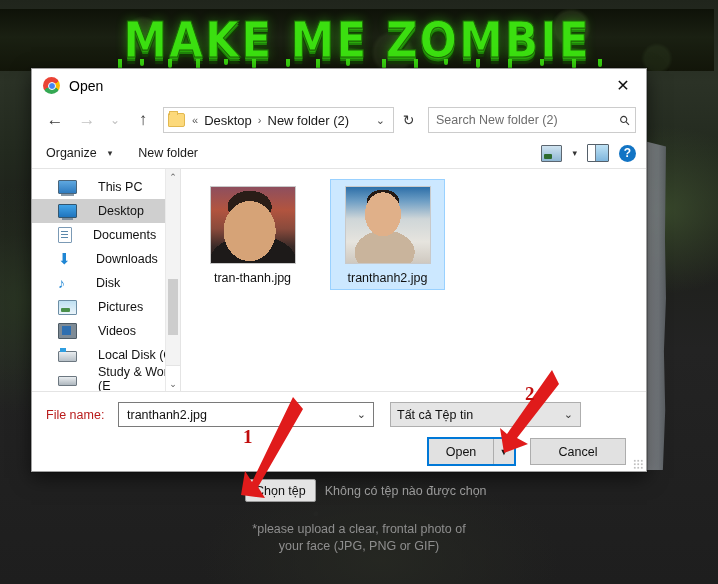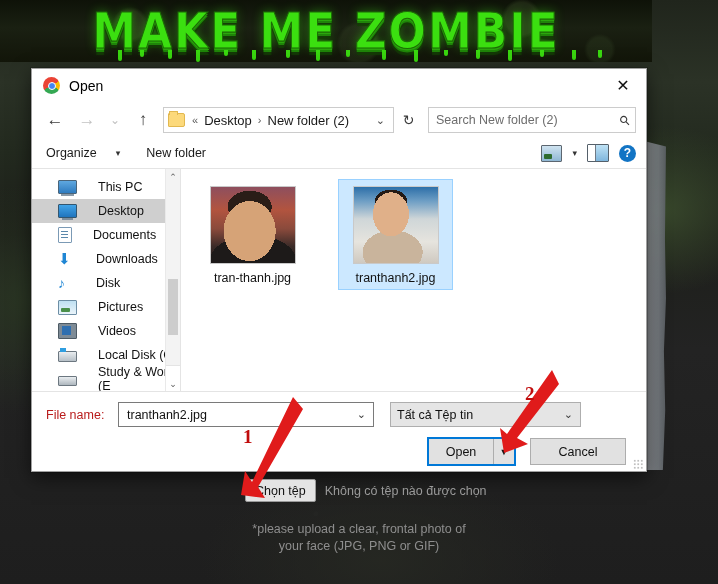--- a/index.html
+++ b/index.html
@@ -32,21 +32,21 @@
   #bg-pillar{
     position:absolute;left:640px;top:140px;width:26px;height:330px;
     background:linear-gradient(90deg,#6f7378 0%,#8d9196 35%,#7b8085 70%,#5d6267 100%);
     opacity:.9;
     clip-path:polygon(0 0,100% 2%,96% 30%,100% 48%,92% 64%,97% 82%,88% 100%,0 100%);
     filter:blur(.3px);
   }
 
   
   #banner{
-    position:absolute;left:0;top:0;width:652px;height:62px;overflow:hidden;
+    position:absolute;left:0;top:9px;width:714px;height:62px;overflow:hidden;
     background:linear-gradient(180deg,#0e1208 0%,#1a2012 45%,#121509 100%);
   }
   #banner-texture{
     position:absolute;inset:0;opacity:.5;
     background-image:
       radial-gradient(circle at 20% 40%, rgba(90,110,60,.5) 0 14px, transparent 18px),
       radial-gradient(circle at 55% 70%, rgba(70,90,50,.45) 0 18px, transparent 22px),
       radial-gradient(circle at 80% 30%, rgba(100,120,70,.4) 0 16px, transparent 20px),
       radial-gradient(circle at 92% 80%, rgba(60,80,45,.5) 0 12px, transparent 16px);
   }
@@ -112,21 +112,21 @@
     width:196px;height:24px;border:1px solid #cccccc;background:#fff;display:flex;align-items:center;
     padding:0 5px;margin-left:5px;
   }
   .searchbox input{
     border:0;outline:0;flex:1;font-family:inherit;font-size:12.5px;color:#333;background:transparent;min-width:0;
   }
   .searchbox input::placeholder{color:#6d6d6d;}
   .search-glass{font-size:13px;color:#3a3a3a;transform:rotate(-45deg);}
 
   .cmdbar{height:30px;display:flex;align-items:center;padding:0 10px 0 14px;font-size:12.5px;color:#1b1b1b;border-bottom:1px solid #e4e4e4;}
-  .cmd-item{margin-right:26px;display:flex;align-items:center;gap:19px;}
+  .cmd-item{margin-right:26px;display:flex;align-items:center;gap:11px;}
   .caret-dn{font-size:9px;color:#333;}
   .cmd-right{margin-left:auto;display:flex;align-items:center;gap:10px;}
   .icon-view{width:19px;height:15px;border:1px solid #5c6670;background:linear-gradient(180deg,#cfe3f0,#8fb7d4);position:relative;border-radius:1px;}
   .icon-view::after{content:"";position:absolute;left:2px;bottom:2px;width:8px;height:5px;background:#2e6b2e;border-radius:1px;}
   .icon-pane{width:20px;height:16px;border:1px solid #55606a;background:#fff;display:flex;border-radius:1px;overflow:hidden;}
   .icon-pane i{display:block;height:100%;}
   .icon-help{
     width:17px;height:17px;border-radius:50%;background:#1274c4;color:#fff;font-size:12px;font-weight:bold;
     display:flex;align-items:center;justify-content:center;
   }
@@ -153,21 +153,21 @@
   .ico-disk::after{content:"";position:absolute;left:1px;top:-4px;width:6px;height:4px;background:#2f9ee0;}
   .ico-disk2{background:linear-gradient(180deg,#e9edf0,#aeb7be);border:1px solid #6c7780;height:8px;border-radius:1px;margin-top:4px;}
   .side-scroll{
     position:absolute;right:0;top:0;width:14px;height:100%;background:#f3f3f3;border-left:1px solid #e9e9e9;
   }
   .side-scroll .arrow{height:15px;display:flex;align-items:center;justify-content:center;font-size:9px;color:#5a5a5a;}
   .side-scroll .arrow.bottom{position:absolute;bottom:0;left:0;right:0;}
   .side-scroll .thumb{position:absolute;left:2px;right:2px;top:110px;height:56px;background:#cdcdcd;}
 
   .filearea{flex:1;background:#fff;position:relative;padding:10px 0 0 14px;}
-  .tiles{display:flex;gap:28px;}
+  .tiles{display:flex;gap:20px;}
   .tile{width:105px;padding:6px 4px 4px;display:flex;flex-direction:column;align-items:center;border:1px solid transparent;}
   .tile.selected{background:#cce8ff;border:1px solid #99d1ff;}
   .thumb-img{width:84px;height:76px;border:1px solid #c9c9c9;background:#ddd;overflow:hidden;position:relative;}
   .thumb-a{
     background:
       radial-gradient(ellipse 26px 30px at 46% 58%, #d6a377 0 100%, transparent 100%),
       radial-gradient(ellipse 22px 16px at 46% 26%, #2a1d17 0 100%, transparent 100%),
       radial-gradient(ellipse 44px 28px at 50% 100%, #1d1a19 0 100%, transparent 100%),
       linear-gradient(180deg,#8e4f5e 0%,#b2543f 30%,#8a4a3c 55%,#3b2b28 78%,#211a18 100%);
   }

